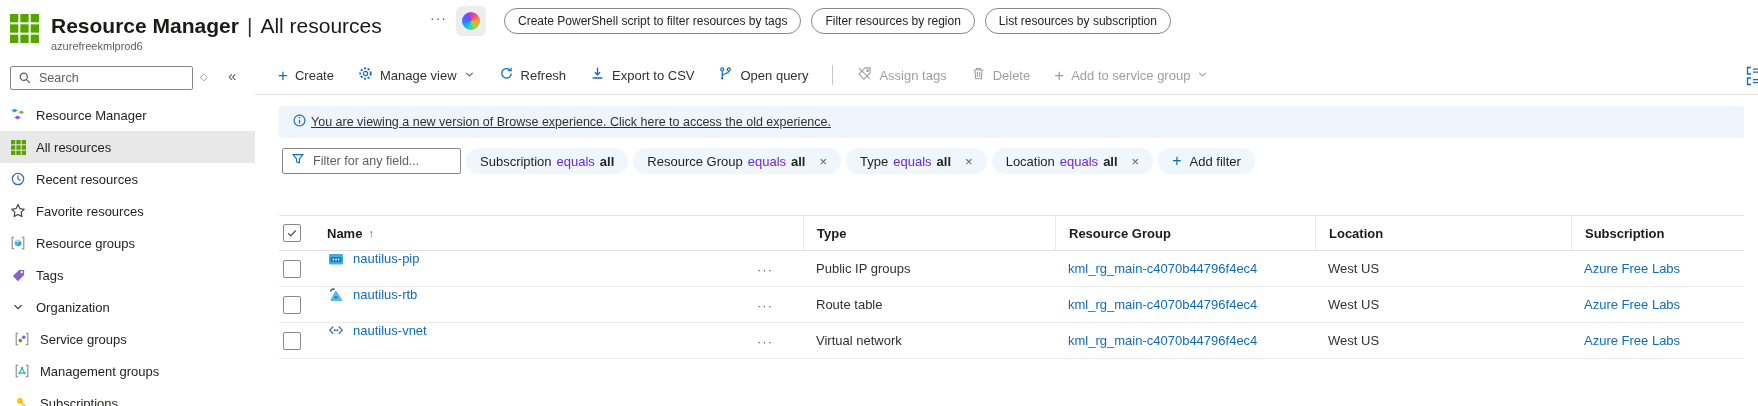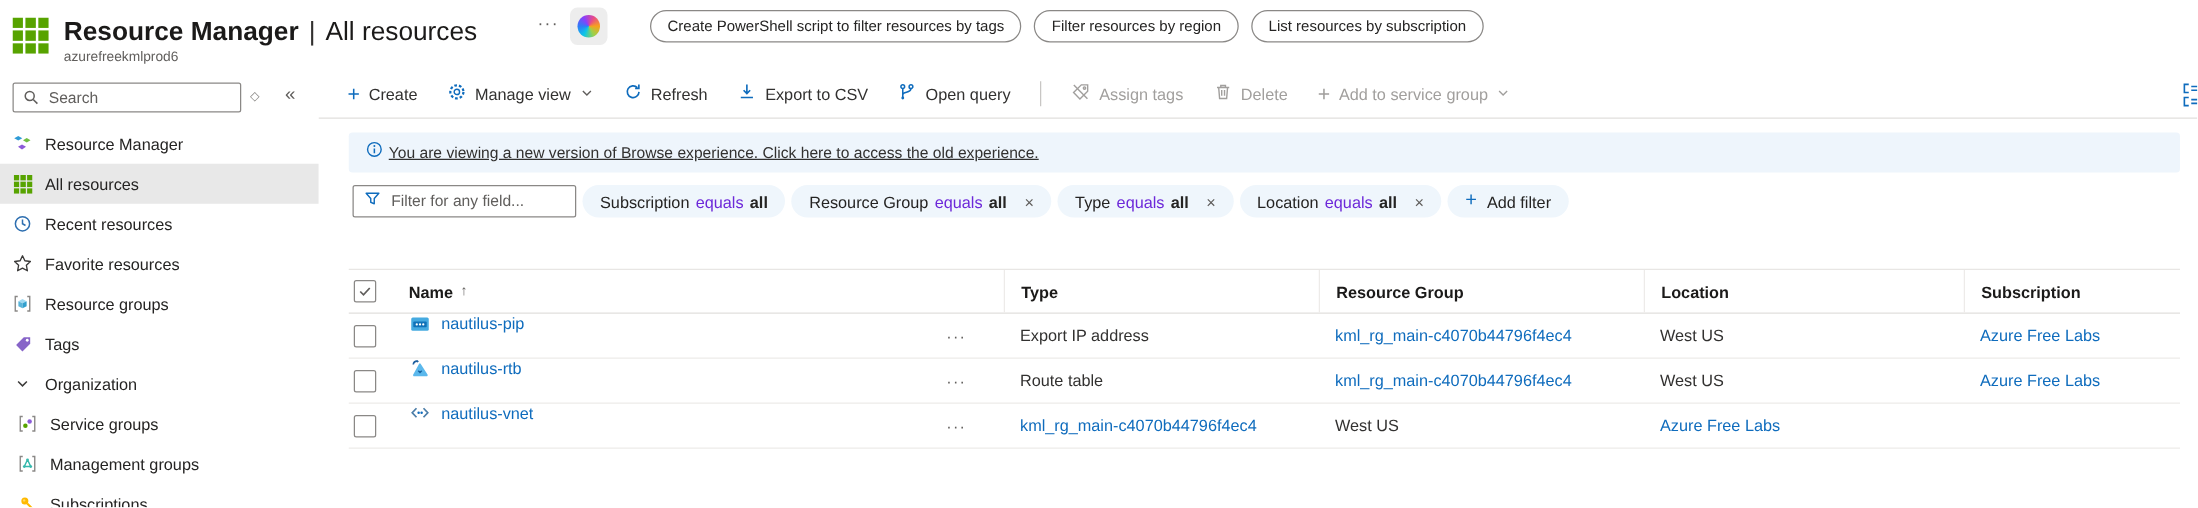--- a/index.html
+++ b/index.html
@@ -11,21 +11,21 @@
   .tophdr { position:absolute; left:0; top:0; width:100%; height:56px; background:#fff; }
   .hdr-left { position:absolute; left:10px; top:14px; display:flex; align-items:flex-start; gap:12px; }
   .title-line { display:flex; align-items:baseline; gap:8px; white-space:nowrap; }
   .title-main { font-size:21px; font-weight:700; color:#1b1a19; }
   .title-sep  { font-size:21px; font-weight:300; color:#323130; }
   .title-sub  { font-size:21px; font-weight:400; color:#1b1a19; }
   .subtitle   { font-size:11px; color:#605e5c; margin-top:2px; }
   .hdr-dots { position:absolute; left:430px; top:10px; font-size:14px; color:#605e5c; letter-spacing:1px; cursor:pointer; }
   .copilot-btn { position:absolute; left:456px; top:6px; width:30px; height:30px; border-radius:6px; background:#ededed; display:flex; align-items:center; justify-content:center; cursor:pointer; }
   .copilot-circle { width:18px; height:18px; border-radius:50%; background:conic-gradient(from 210deg,#0bc6e8,#2f7cf6,#8a3ffc,#e84a8a,#f6a21d,#9ad24b,#0bc6e8); }
-  .sugg-row { position:absolute; left:520px; top:8px; display:flex; gap:10px; }
+  .sugg-row { position:absolute; left:504px; top:8px; display:flex; gap:10px; }
   .sugg-btn { height:26px; padding:0 13px; border:1px solid #8a8886; border-radius:13px; background:#fff; font-size:12px; color:#252423; display:flex; align-items:center; white-space:nowrap; cursor:pointer; }
 
   
   .sidebar { position:absolute; left:0; top:56px; width:255px; height:350px; overflow:hidden; }
   .searchwrap { position:absolute; left:10px; top:10px; width:183px; height:24px; border:1px solid #8a8886; border-radius:2px; background:#fff; display:flex; align-items:center; gap:6px; padding:0 6px; }
   .searchwrap input { border:none; outline:none; flex:1; font-size:12.5px; font-family:"Liberation Sans",sans-serif; color:#323130; min-width:0; }
   .searchwrap input::placeholder { color:#605e5c; }
   .side-glyph { position:absolute; top:13px; font-size:12px; color:#8a8886; cursor:pointer; }
   .glyph-scroll { left:200px; font-size:10px; top:15px; }
   .glyph-collapse { left:228px; font-size:15px; top:11px; color:#605e5c; }
@@ -405,21 +405,21 @@
                 <rect x="1" y="3" width="14" height="10.5" rx="1.2" fill="#45aae0"></rect>
                 <rect x="2.6" y="6.2" width="10.8" height="4.6" rx="0.8" fill="#1072b8"></rect>
                 <circle cx="5.4" cy="8.5" r="0.9" fill="#fff"></circle>
                 <circle cx="8" cy="8.5" r="0.9" fill="#fff"></circle>
                 <circle cx="10.6" cy="8.5" r="0.9" fill="#fff"></circle>
               </svg>
           </span>
           <a class="link">nautilus-pip</a>
           <span class="row-dots">···</span>
         </div>
-        <div class="td">Export IP address</div>
+        <div class="td">Public IP groups</div>
         <div class="td"><a class="link">kml_rg_main-c4070b44796f4ec4</a></div>
         <div class="td">West US</div>
         <div class="td"><a class="link">Azure Free Labs</a></div>
       </div>
 
       <div class="trow">
         <div class="cbcell">
             <span class="cb"></span>
           </div>
         <div class="namecell">
@@ -449,20 +449,21 @@
             <svg width="16" height="16" viewBox="0 0 16 16" fill="none">
                 <path d="M5.2 3.6 L1.8 7.2 L5.2 10.8" stroke="#4d7ea8" stroke-width="1.4"></path>
                 <path d="M10.8 3.6 L14.2 7.2 L10.8 10.8" stroke="#4d7ea8" stroke-width="1.4"></path>
                 <circle cx="6.9" cy="7.2" r="1" fill="#0f6cbd"></circle>
                 <circle cx="9.3" cy="7.2" r="1" fill="#0f6cbd"></circle>
               </svg>
           </span>
           <a class="link">nautilus-vnet</a>
           <span class="row-dots">···</span>
         </div>
+        <div class="td">Virtual network</div>
         <div class="td"><a class="link">kml_rg_main-c4070b44796f4ec4</a></div>
         <div class="td">West US</div>
         <div class="td"><a class="link">Azure Free Labs</a></div>
       </div>
     </div>
 
   </div>
 </div>
 
 </body></html>

